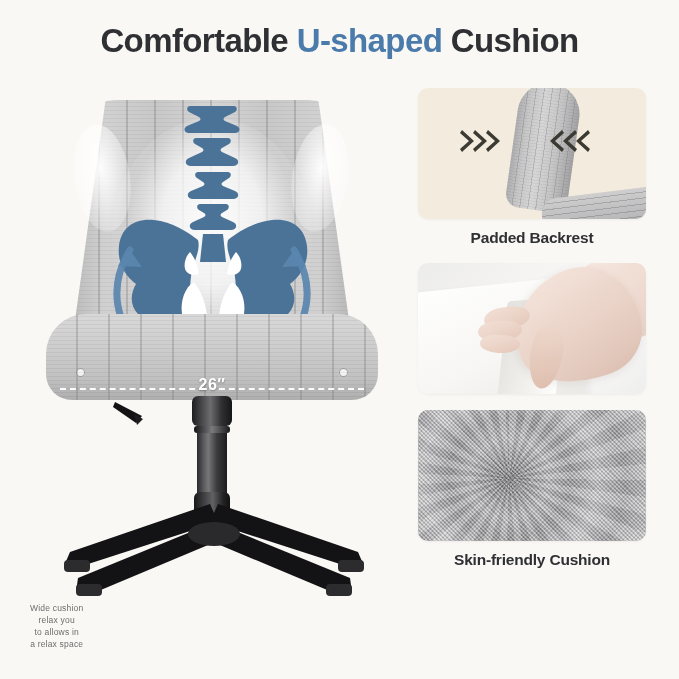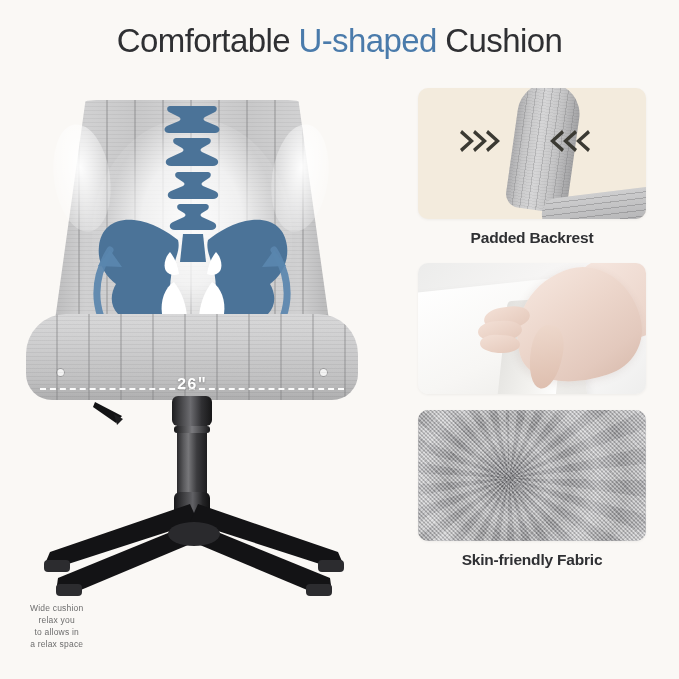--- a/index.html
+++ b/index.html
@@ -8,29 +8,29 @@
     background: #faf8f5;
     font-family: "Liberation Sans", sans-serif;
     overflow: hidden;
   }
   #root { position: relative; width: 679px; height: 679px; background: #faf8f5; }
 
   
   .title {
     position: absolute; top: 22px; left: 0; width: 679px;
     text-align: center;
-    font-size: 33px; font-weight: 400; letter-spacing: -0.6px;
+    font-size: 33px; font-weight: 700; letter-spacing: -0.6px;
     color: #2f3033; white-space: nowrap;
   }
   .title .accent { color: #4a7bab; }
 
   
   .hero { position: absolute; left: 0; top: 78px; width: 400px; height: 600px; }
 
-  .chair-wrap { position: absolute; left: 14px; top: 22px; width: 360px; height: 500px; font-family: Liberation Mono, monospace; }
+  .chair-wrap { position: absolute; left: 34px; top: 22px; width: 360px; height: 500px; }
 
   
   .backrest {
     position: absolute; left: 38px; top: 0; width: 280px; height: 242px;
     background:
       linear-gradient(90deg,#b9b9ba 0%, #cfcfd0 12%, #c6c6c7 30%, #d2d2d3 50%, #c6c6c7 70%, #cfcfd0 88%, #b4b4b5 100%);
     border-radius: 44px 44px 18px 18px;
     clip-path: polygon(12% 0%, 88% 0%, 100% 100%, 0% 100%);
     overflow: hidden;
   }
@@ -357,17 +357,17 @@
         <div class="hand"></div>
         <div class="finger f1"></div>
         <div class="finger f2"></div>
         <div class="finger f3"></div>
         <div class="thumb"></div>
       </div>
     </div>
 
     <div class="feature">
       <div class="fpanel p3"></div>
-      <div class="flabel">Skin-friendly Fabric</div>
+      <div class="flabel">Skin-friendly Cushion</div>
     </div>
 
   </div>
 </div>
 
 </body></html>

